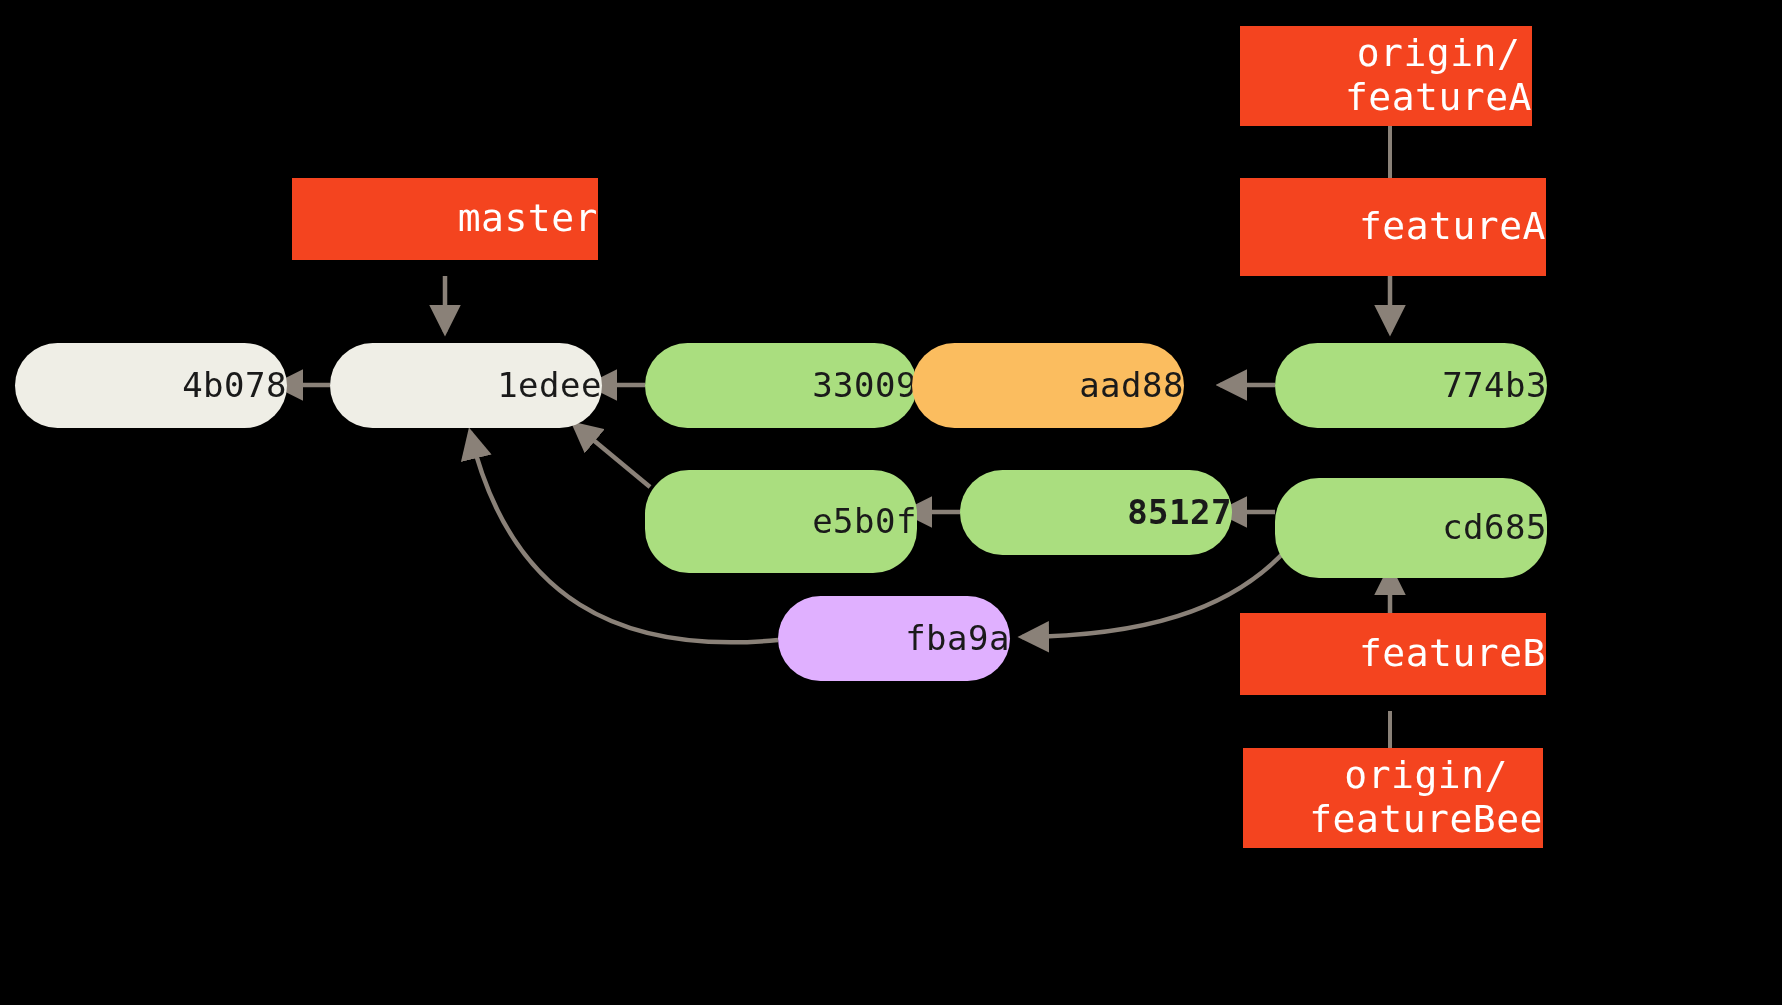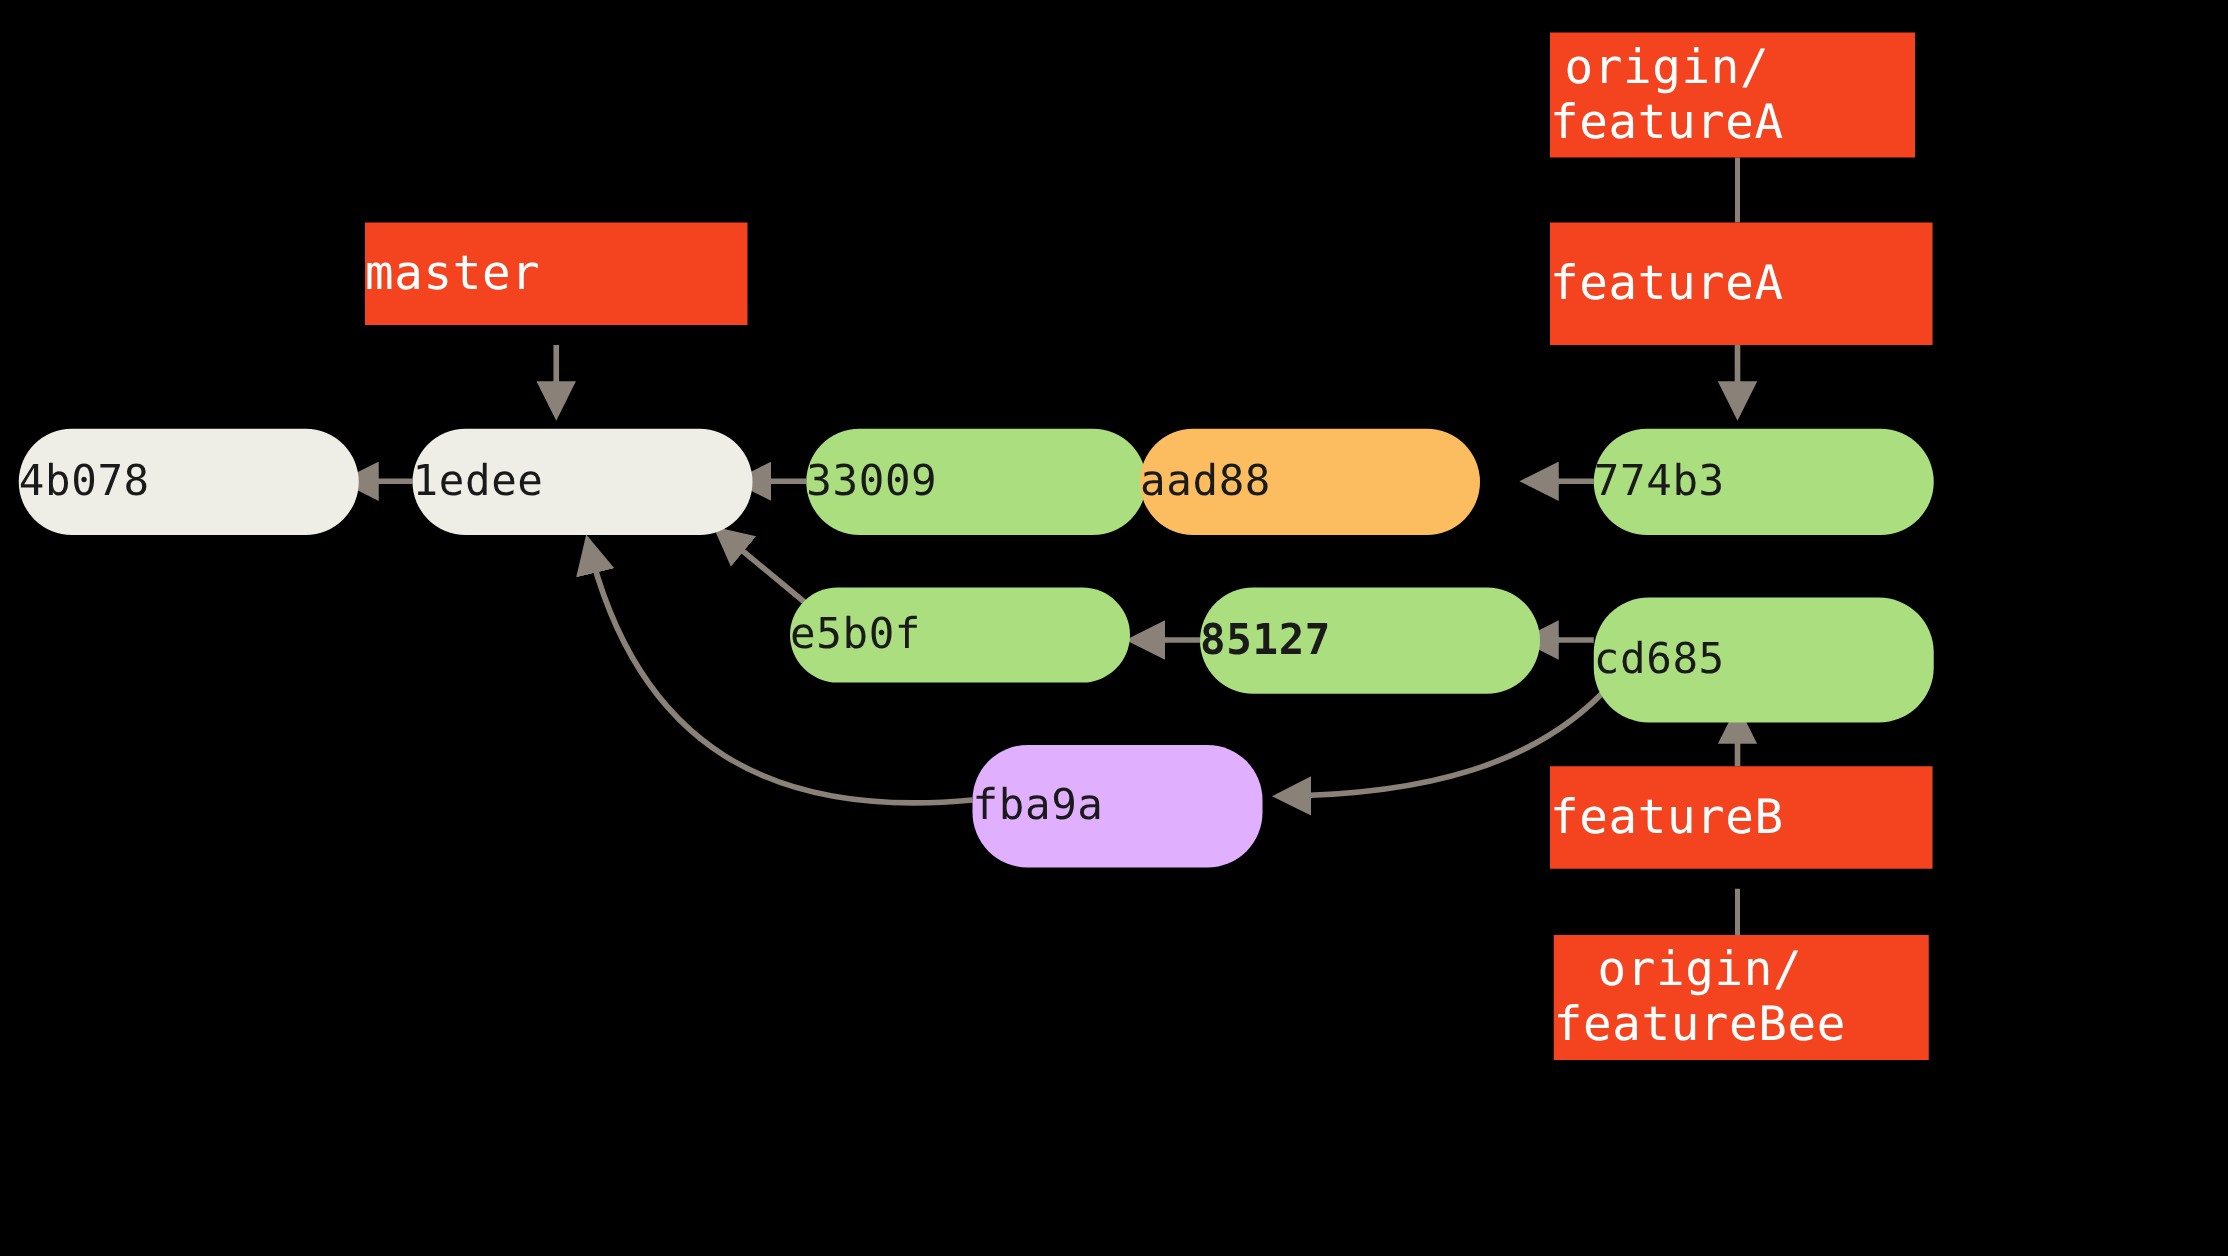--- a/index.html
+++ b/index.html
@@ -23,21 +23,21 @@
     left: 0;
     top: 0;
     width: 1782px;
     height: 1005px;
     pointer-events: none;
   }
   .node {
     position: absolute;
     display: flex;
     align-items: center;
-    justify-content: flex-start;
+    justify-content: flex-end;
     text-align: center;
     box-sizing: border-box;
     line-height: 1.15;
     white-space: pre-line;
   }
   .node.commit {
     border-radius: 44px;
     font-size: 34px;
     color: #1a1a1a;
     letter-spacing: 0.5px;
@@ -75,24 +75,24 @@
         <path d="M 1390 613 L 1390 568" fill="none" stroke="#8a8178" stroke-width="4.5" stroke-linecap="butt" marker-end="url(#arrowhead)"></path>
         <path d="M 1390 748 L 1390 711" fill="none" stroke="#8a8178" stroke-width="4" stroke-linecap="butt"></path>
       </g>
   </svg>
   <div id="node-layer">
       <div class="node commit" style="left: 15px; top: 343px; width: 272px; height: 85px; background: rgb(239, 238, 230);"><span>4b078</span></div>
       <div class="node commit" style="left: 330px; top: 343px; width: 272px; height: 85px; background: rgb(239, 238, 230);"><span>1edee</span></div>
       <div class="node commit" style="left: 645px; top: 343px; width: 272px; height: 85px; background: rgb(170, 222, 127);"><span>33009</span></div>
       <div class="node commit" style="left: 912px; top: 343px; width: 272px; height: 85px; background: rgb(251, 189, 95);"><span>aad88</span></div>
       <div class="node commit" style="left: 1275px; top: 343px; width: 272px; height: 85px; background: rgb(170, 222, 127);"><span>774b3</span></div>
-      <div class="node commit" style="left: 632px; top: 470px; width: 272px; height: 76px; background: rgb(170, 222, 127);"><span>e5b0f</span></div>
+      <div class="node commit" style="left: 645px; top: 470px; width: 272px; height: 103px; background: rgb(170, 222, 127);"><span>e5b0f</span></div>
       <div class="node commit" style="left: 960px; top: 470px; width: 272px; height: 85px; background: rgb(170, 222, 127); font-weight: bold;"><span>85127</span></div>
       <div class="node commit" style="left: 1275px; top: 478px; width: 272px; height: 100px; background: rgb(170, 222, 127);"><span>cd685</span></div>
-      <div class="node commit" style="left: 778px; top: 596px; width: 232px; height: 98px; background: rgb(224, 176, 255);"><span>fba9a</span></div>
+      <div class="node commit" style="left: 778px; top: 596px; width: 232px; height: 85px; background: rgb(224, 176, 255);"><span>fba9a</span></div>
       <div class="node ref" style="left: 292px; top: 178px; width: 306px; height: 82px; background: rgb(244, 68, 31);"><span>master</span></div>
       <div class="node ref" style="left: 1240px; top: 26px; width: 292px; height: 100px; background: rgb(244, 68, 31);"><span>origin/
 featureA</span></div>
       <div class="node ref" style="left: 1240px; top: 178px; width: 306px; height: 98px; background: rgb(244, 68, 31);"><span>featureA</span></div>
       <div class="node ref" style="left: 1240px; top: 613px; width: 306px; height: 82px; background: rgb(244, 68, 31);"><span>featureB</span></div>
       <div class="node ref" style="left: 1243px; top: 748px; width: 300px; height: 100px; background: rgb(244, 68, 31);"><span>origin/
 featureBee</span></div>
     </div>
 </div>
 

